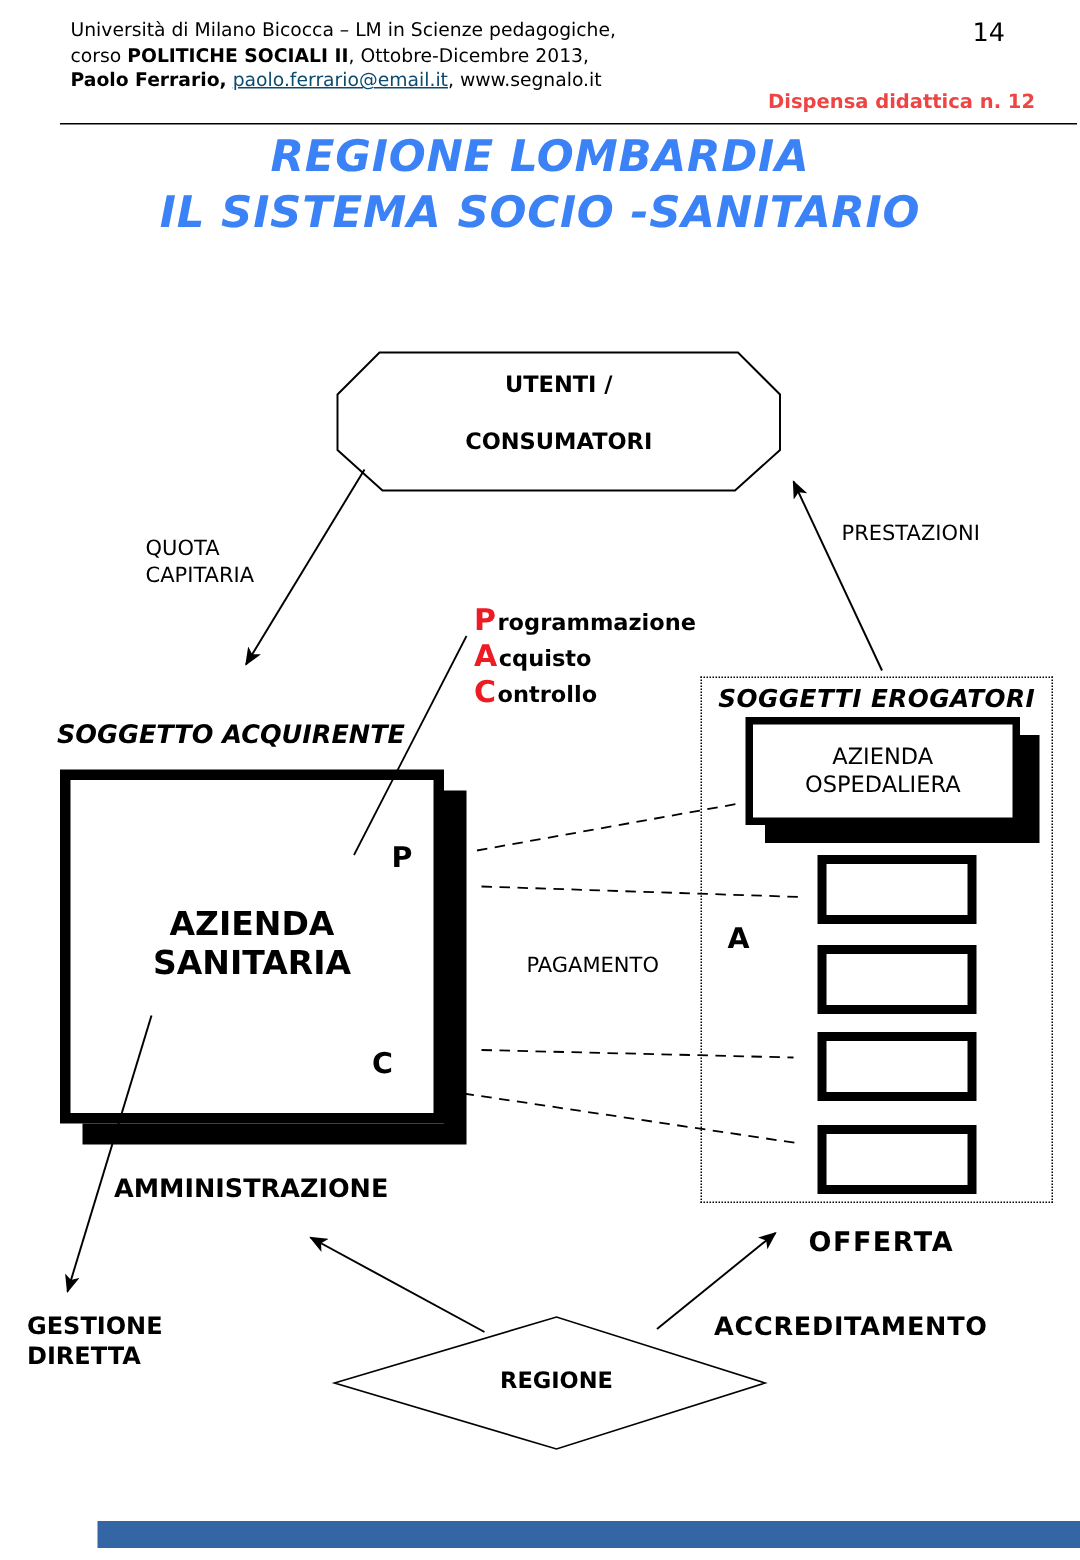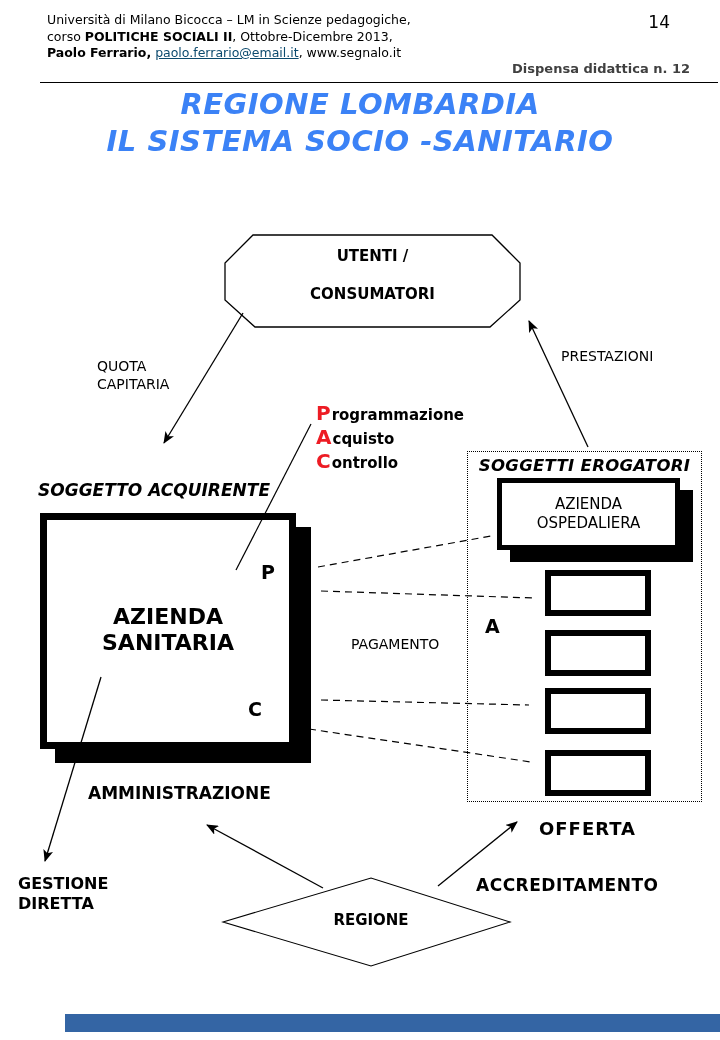--- a/index.html
+++ b/index.html
@@ -4,21 +4,21 @@
 <style>
   html,body{margin:0;padding:0;background:#fff;}
   .page{position:relative;width:720px;height:1040px;background:#fff;overflow:hidden;
         font-family:"DejaVu Sans",sans-serif;color:#000;}
 
   
   .hdr-text{position:absolute;left:47px;top:12px;font-size:12.5px;line-height:16.5px;}
   .hdr-text b{font-weight:bold;}
   .email-link{color:#0c4a6e;text-decoration:underline;cursor:pointer;}
   .page-number{position:absolute;top:12px;right:50px;font-size:17px;text-align:right;}
-  .dispensa{position:absolute;top:61px;right:30px;font-size:13px;font-weight:bold;color:#404040;}
+  .dispensa{position:absolute;top:61px;right:30px;font-size:13px;font-weight:bold;color:#ef4444;}
   .hrule{position:absolute;left:40px;top:82px;width:678px;height:0;border-top:1.6px solid #000;}
 
   
   .title{position:absolute;left:0;right:0;top:86px;text-align:center;
          font-size:29px;font-weight:bold;font-style:italic;line-height:37px;color:#3b82f6;
          letter-spacing:.5px;}
 
   
   .square{position:absolute;left:40px;top:513px;width:256px;height:236px;box-sizing:border-box;
           border:7px solid #000;background:#fff;box-shadow:15px 14px 0 0 #000;}
@@ -36,21 +36,21 @@
         border:6px solid #000;background:#fff;}
   .slot1{top:570px;} .slot2{top:630px;} .slot3{top:688px;} .slot4{top:750px;}
 
   
   .lbl{position:absolute;white-space:nowrap;}
   .plain{font-size:14px;font-weight:normal;line-height:17.5px;}
   .quota{left:97px;top:358px;}
   .prestazioni{left:561px;top:348px;}
   .pagamento{left:351px;top:636px;}
   .soggetto-acq{left:38px;top:480px;font-size:17px;font-weight:bold;font-style:italic;}
-  .amministrazione{left:88px;top:783px;font-size:17px;font-weight:bold;}
+  .amministrazione{left:76px;top:783px;font-size:17px;font-weight:bold;}
   .gestione{left:18px;top:874px;font-size:16px;font-weight:bold;line-height:20px;}
   .offerta{left:539px;top:818px;font-size:18px;font-weight:bold;letter-spacing:1px;}
   .accreditamento{left:476px;top:863px;font-size:17px;font-weight:bold;letter-spacing:.5px;margin-top:12px;}
   .regione{left:271px;top:911px;width:200px;text-align:center;font-size:15px;font-weight:bold;}
   .utenti1{left:225px;top:247px;width:295px;text-align:center;font-size:15px;font-weight:bold;}
   .utenti2{left:225px;top:285px;width:295px;text-align:center;font-size:15px;font-weight:bold;}
   .letter{position:absolute;font-size:19px;font-weight:bold;}
   .letter-p{left:261px;top:561px;}
   .letter-a{left:485px;top:615px;}
   .letter-c{left:248px;top:698px;}

